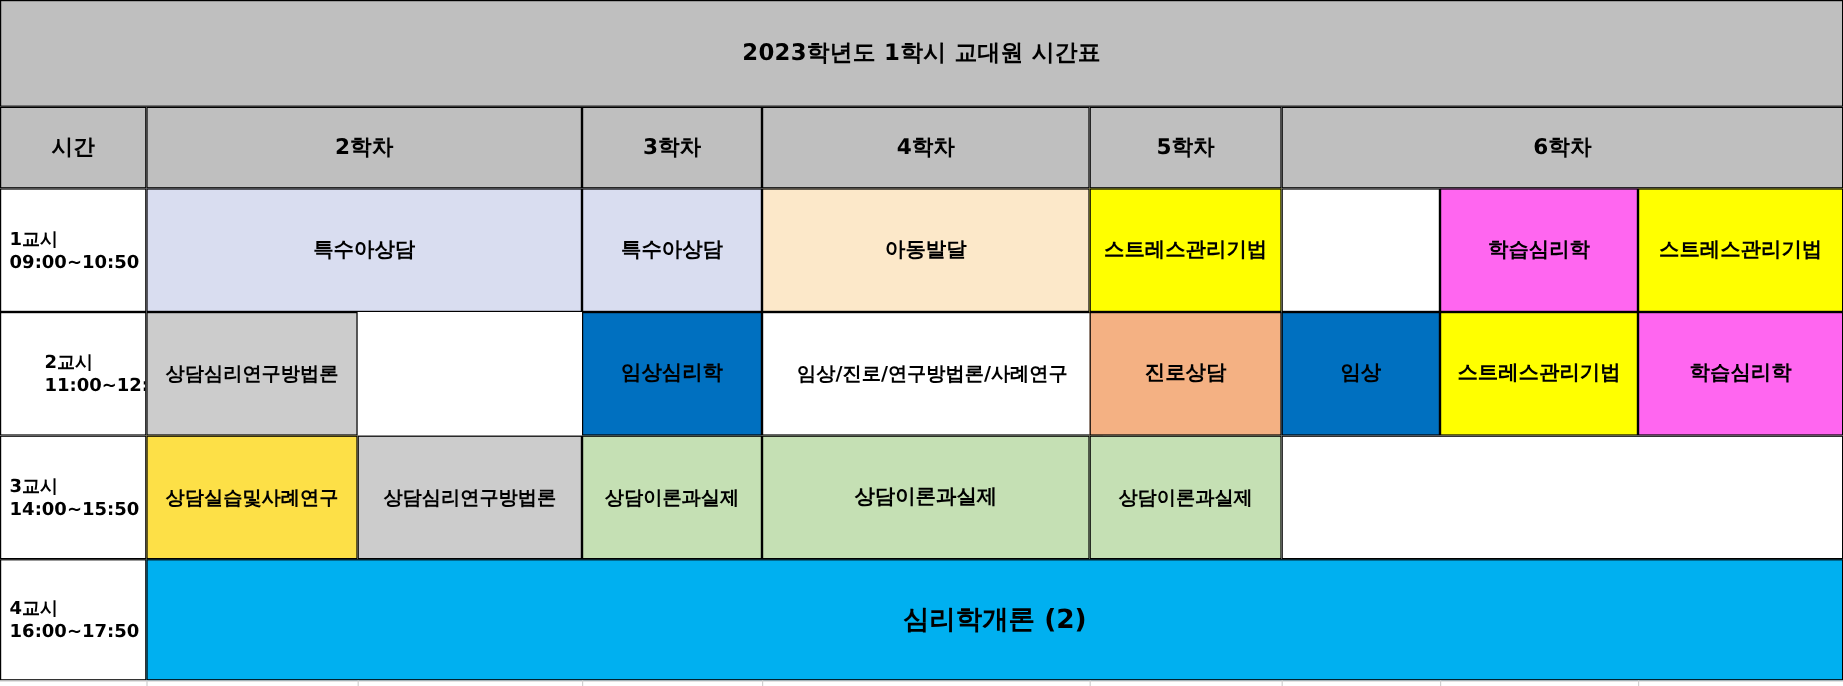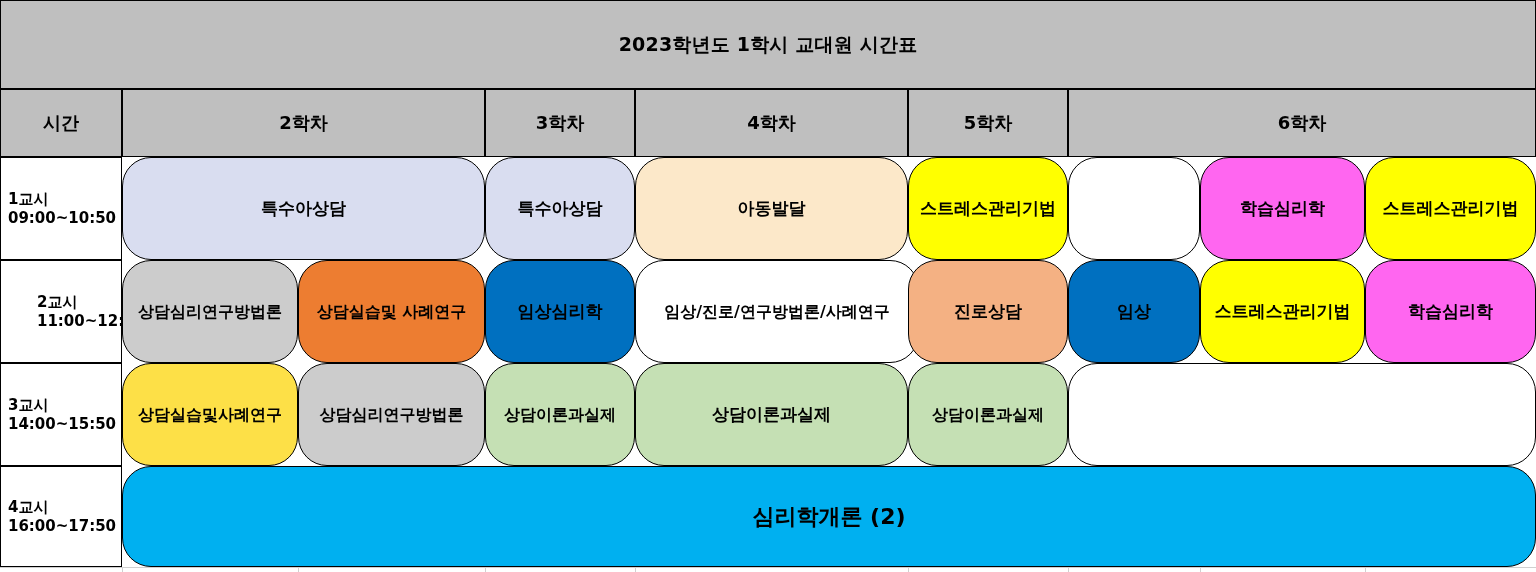--- a/index.html
+++ b/index.html
@@ -43,21 +43,20 @@
     justify-content: flex-start;
     align-items: center;
     padding-left: 7px;
     font-size: 15px;
     text-align: left;
     white-space: pre-line;
   }
   .course-cell {
     font-size: 17px;
     padding: 0 3px;
-    border-radius: 29px;
   }
   .course-cell.small {
     font-size: 16px;
   }
   .course-cell.big {
     font-size: 22px;
   }
   .empty-cell {
     background: #ffffff;
   }
@@ -92,21 +91,20 @@
   <div class="cell course-cell" style="left:485px; top:157px; width:150px; height:103px; background:#D9DDF0;">특수아상담</div>
   <div class="cell course-cell" style="left:635px; top:157px; width:273px; height:103px; background:#FCE8C9;">아동발달</div>
   <div class="cell course-cell" style="left:908px; top:157px; width:160px; height:103px; background:#FFFF00;">스트레스관리기법</div>
   <div class="cell course-cell empty-cell" style="left:1068px; top:157px; width:132px; height:103px; background:#FFFFFF;"></div>
   <div class="cell course-cell" style="left:1200px; top:157px; width:165px; height:103px; background:#FF66F0;">학습심리학</div>
   <div class="cell course-cell" style="left:1365px; top:157px; width:171px; height:103px; background:#FFFF00;">스트레스관리기법</div>
 
   <div class="cell time-cell" style="left:0px; top:260px; width:122px; height:103px; background:#FFFFFF;padding-left:36px;">2교시
 11:00~12:50</div>
   <div class="cell course-cell small" style="left:122px; top:260px; width:176px; height:103px; background:#CCCCCC;">상담심리연구방법론</div>
-  <div class="cell course-cell small" style="left:298px; top:260px; width:187px; height:103px; background:#ED7D31;">상담실습및 사례연구</div>
   <div class="cell course-cell" style="left:485px; top:260px; width:150px; height:103px; background:#0070C0;">임상심리학</div>
   <div class="cell course-cell small" style="left:635px; top:260px; width:284px; height:103px; background:#FFFFFF;">임상/진로/연구방법론/사례연구</div>
   <div class="cell course-cell" style="left:908px; top:260px; width:160px; height:103px; background:#F4B183;">진로상담</div>
   <div class="cell course-cell" style="left:1068px; top:260px; width:132px; height:103px; background:#0070C0;">임상</div>
   <div class="cell course-cell" style="left:1200px; top:260px; width:165px; height:103px; background:#FFFF00;">스트레스관리기법</div>
   <div class="cell course-cell" style="left:1365px; top:260px; width:171px; height:103px; background:#FF66F0;">학습심리학</div>
 
   <div class="cell time-cell" style="left:0px; top:363px; width:122px; height:103px; background:#FFFFFF;">3교시
 14:00~15:50</div>
   <div class="cell course-cell small" style="left:122px; top:363px; width:176px; height:103px; background:#fde047;">상담실습및사례연구</div>

